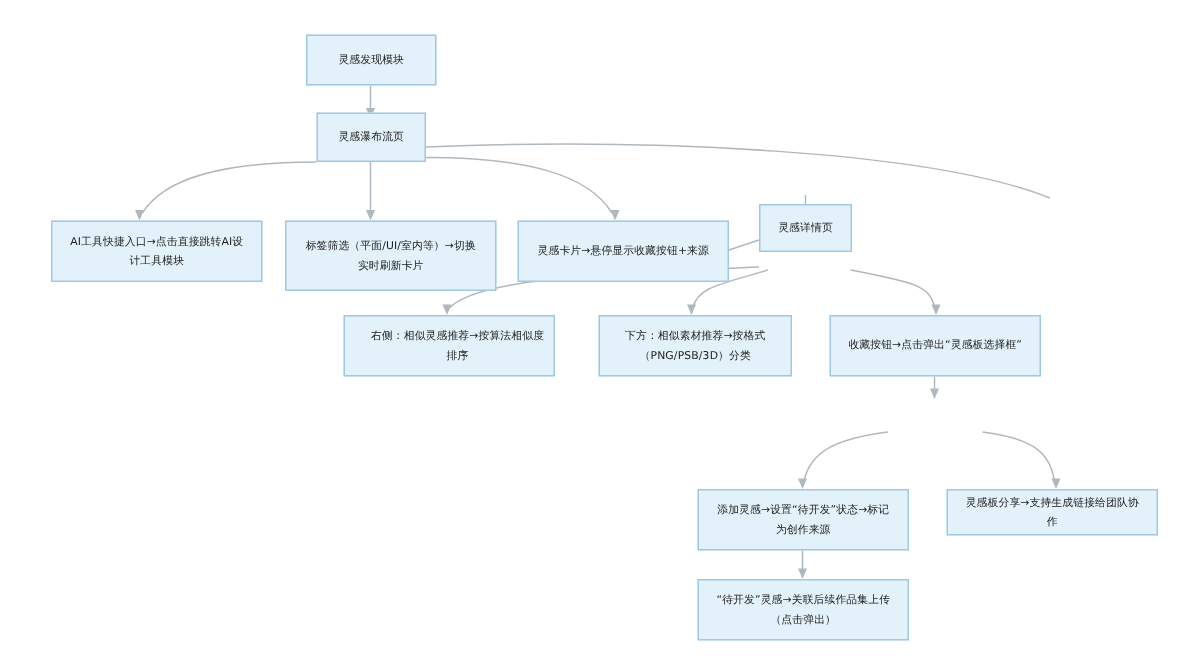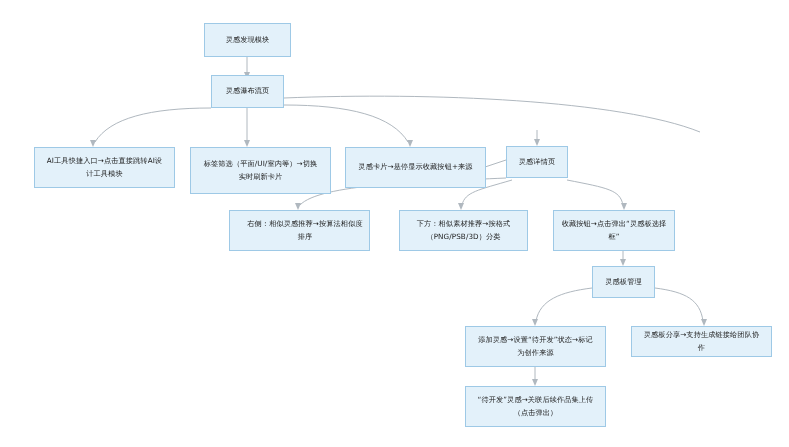--- a/index.html
+++ b/index.html
@@ -100,31 +100,30 @@
   <div class="node" style="left:211px; top:75px; width:73px; height:33px;">灵感瀑布流页</div>
 
   <div class="node" style="left:34px; top:147px; width:141px; height:41px;">AI工具快捷入口→点击直接跳转AI设
 计工具模块</div>
 
   <div class="node" style="left:190px; top:147px; width:141px; height:47px;">标签筛选（平面/UI/室内等）→切换
 实时刷新卡片</div>
 
   <div class="node" style="left:345px; top:147px; width:141px; height:41px;">灵感卡片→悬停显示收藏按钮+来源</div>
 
-  <div class="node" style="left:506px; top:146px; width:62px; height:32px;">灵感详情页</div>
+  <div class="node" style="left:506px; top:136px; width:62px; height:32px;">灵感详情页</div>
 
   <div class="node" style="left:229px; top:210px; width:141px; height:41px;padding-left:17px;">右侧：相似灵感推荐→按算法相似度
 排序</div>
 
   <div class="node" style="left:399px; top:210px; width:129px; height:41px;">下方：相似素材推荐→按格式
 （PNG/PSB/3D）分类</div>
 
-  <div class="node" style="left:553px; top:210px; width:122px; height:41px;">收藏按钮→点击弹出“灵感板选择框”</div>
+  <div class="node" style="left:553px; top:210px; width:141px; height:41px;">收藏按钮→点击弹出“灵感板选择框”</div>
 
-  <div class="node" style="left:592px; top:266px; width:63px; height:32px;">灵感板管理</div>
 
   <div class="node" style="left:465px; top:326px; width:141px; height:41px;">添加灵感→设置“待开发”状态→标记
 为创作来源</div>
 
   <div class="node" style="left:631px; top:326px; width:141px; height:31px;">灵感板分享→支持生成链接给团队协
 作</div>
 
   <div class="node" style="left:465px; top:386px; width:141px; height:41px;">“待开发”灵感→关联后续作品集上传
 （点击弹出）</div>
 

